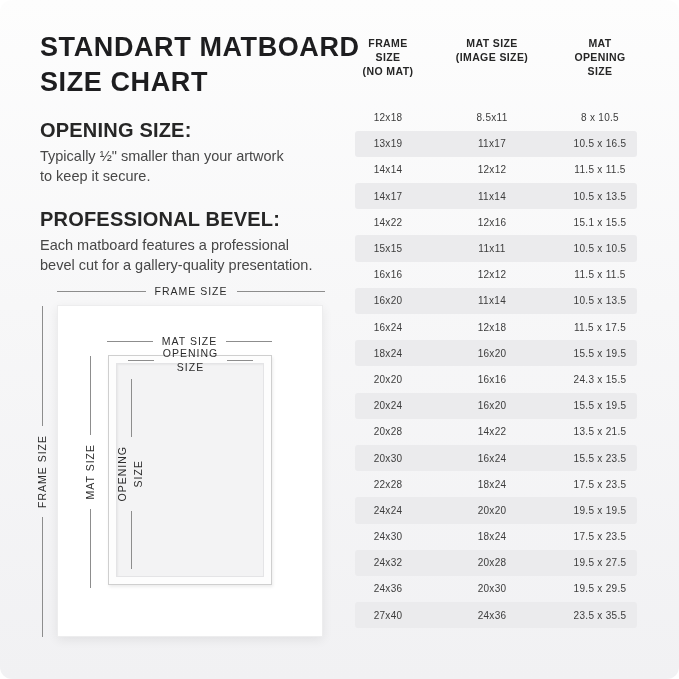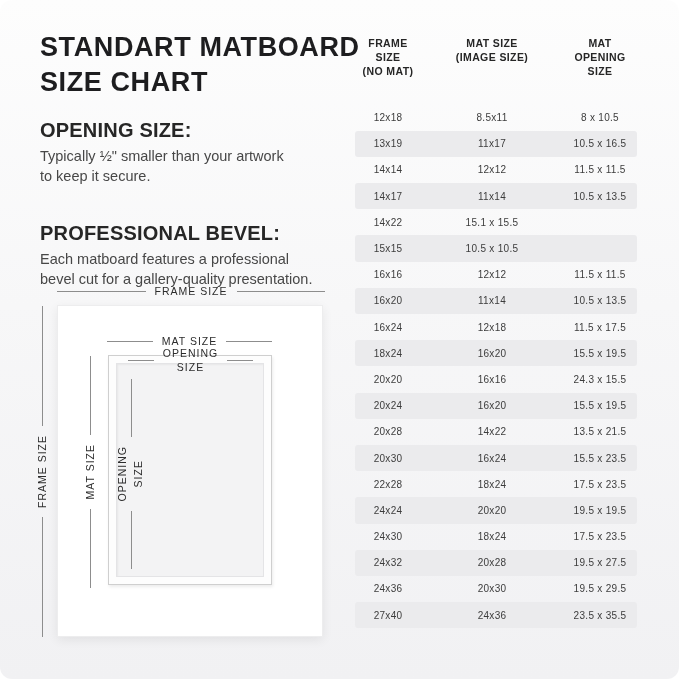--- a/index.html
+++ b/index.html
@@ -18,21 +18,21 @@
     background:linear-gradient(180deg,var(--bg-top) 0%,#f7f7f8 45%,var(--bg-bottom) 100%);
     border-radius:12px;
     font-family:"Liberation Sans",sans-serif;color:#2f2f2f;
   }
   .title{
     position:absolute;left:40px;top:30px;margin:0;
     font-size:27px;font-weight:600;line-height:1.28;letter-spacing:0.6px;
     color:var(--text-primary);white-space:pre-line;
   }
   .sections{position:absolute;left:40px;top:119px;width:305px;}
-  .section + .section{margin-top:36px;}
+  .section + .section{margin-top:22px;}
   .s-head{font-size:20px;font-weight:700;letter-spacing:0.2px;color:#262626;margin-bottom:4px;}
   .s-body{font-size:14.5px;line-height:1.38;color:var(--text-body);white-space:pre-line;}
 
   
   .frame-rect{
     position:absolute;left:57px;top:305px;width:266px;height:332px;
     background:var(--frame-fill);border:1px solid #ededee;
     box-shadow:0 3px 10px rgba(0,0,0,0.07);box-sizing:border-box;
   }
   .mat-rect{
@@ -157,24 +157,26 @@
           <div class="tcell">12x12</div>
           <div class="tcell">11.5 x 11.5</div>
         </div>
         <div class="trow alt">
           <div class="tcell">14x17</div>
           <div class="tcell">11x14</div>
           <div class="tcell">10.5 x 13.5</div>
         </div>
         <div class="trow">
           <div class="tcell">14x22</div>
+          <div class="tcell">12x16</div>
           <div class="tcell">15.1 x 15.5</div>
         </div>
         <div class="trow alt">
           <div class="tcell">15x15</div>
+          <div class="tcell">11x11</div>
           <div class="tcell">10.5 x 10.5</div>
         </div>
         <div class="trow">
           <div class="tcell">16x16</div>
           <div class="tcell">12x12</div>
           <div class="tcell">11.5 x 11.5</div>
         </div>
         <div class="trow alt">
           <div class="tcell">16x20</div>
           <div class="tcell">11x14</div>

